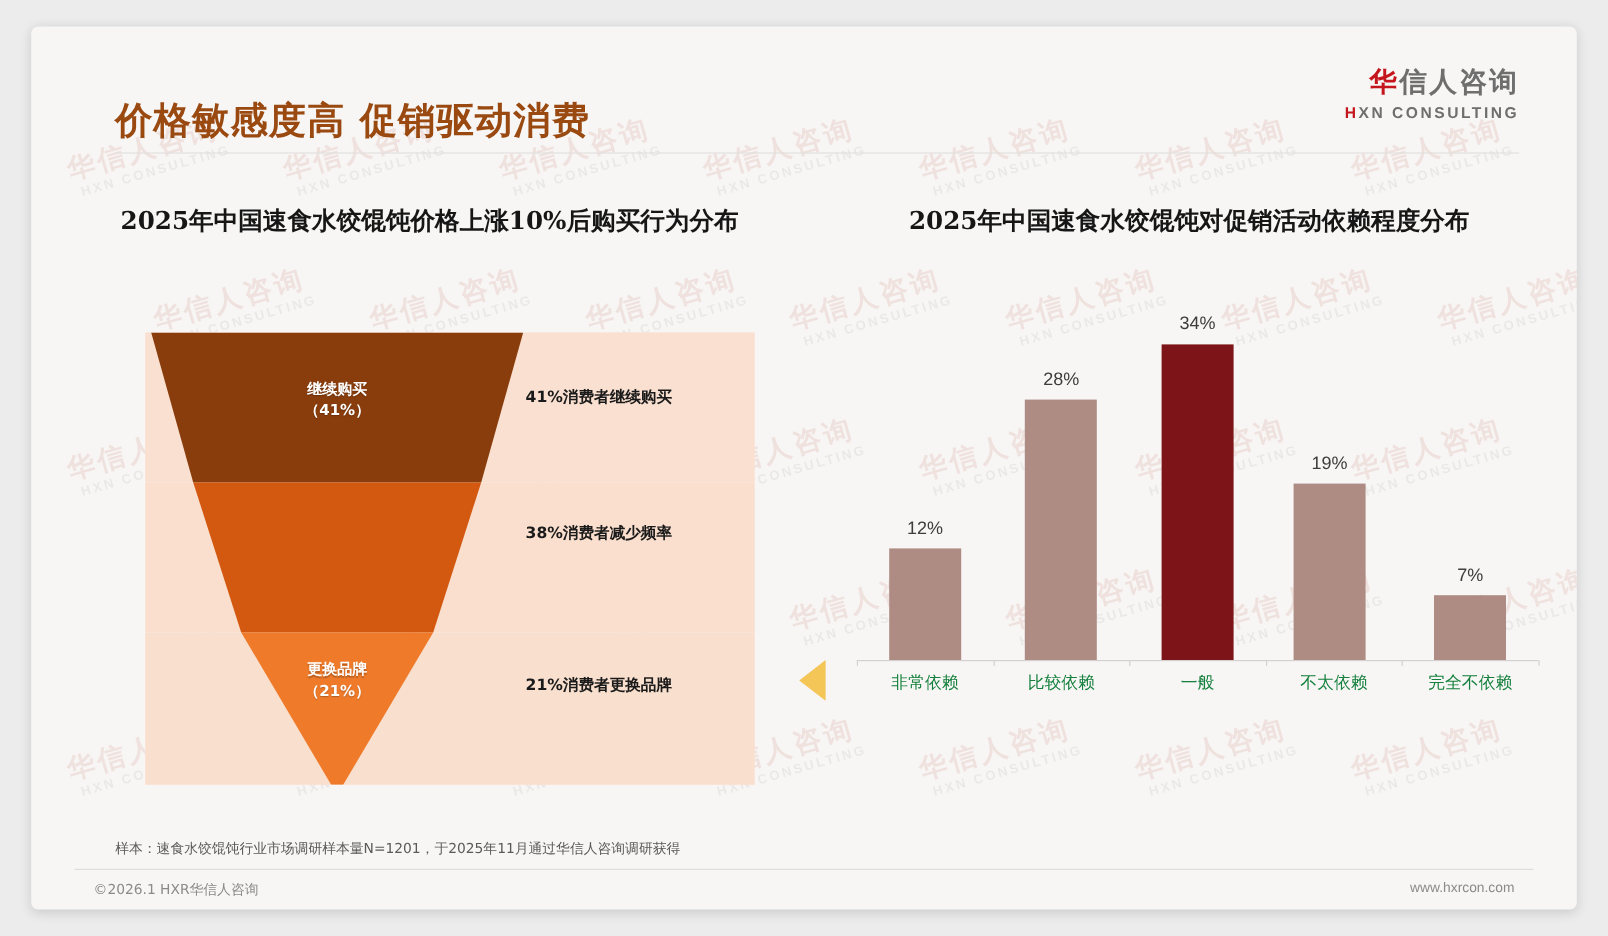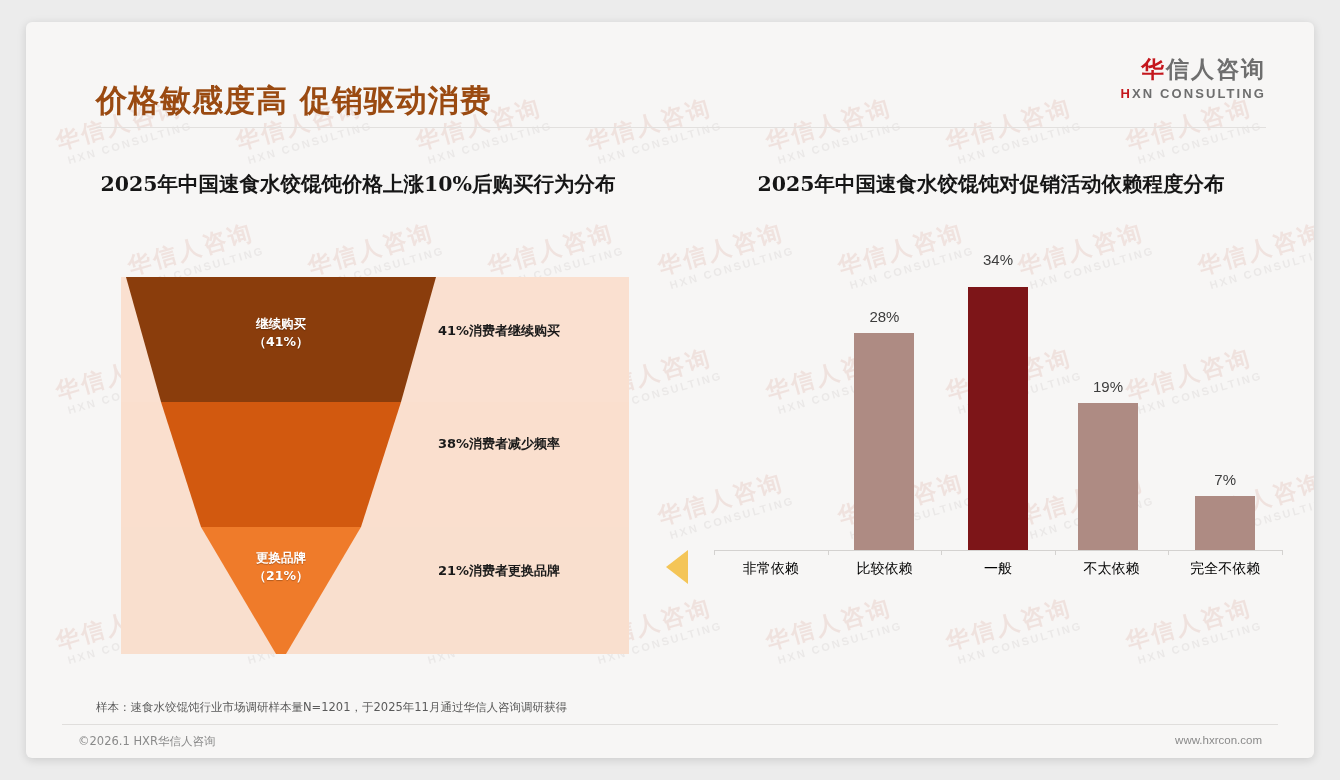--- a/index.html
+++ b/index.html
@@ -99,21 +99,21 @@
   }
   .bar-val {
     position:absolute; width: 100%; left:0; text-align:center;
     font-size: 15px; color: #3d3d3d; font-family: "Liberation Sans", sans-serif;
   }
   .bar-rect { position:absolute; bottom: 0; left: 0; width: 100%; }
   #axis-line { position:absolute; left: 28px; right: 14px; top: 410px; height:1px; background:#d4d2d0; }
   .axis-tick { position:absolute; top: 410px; width:1px; height:5px; background:#d4d2d0; }
   .cat-label {
     position:absolute; top: 420px; width: 110px; text-align:center;
-    font-size: 14px; color: #000000; font-family: Liberation Serif, serif;
+    font-size: 14px; color: #15803d; font-family: Liberation Serif, serif;
   }
 
   
   #legend { position:absolute; left: 660px; top: 580px; width: 610px; height: 70px; z-index:3; }
   #legend-label {
     position:absolute; left: 12px; top: 38px; font-size: 12px; font-weight: 700;
     color: #2b2b2b; font-family: "DejaVu Sans", sans-serif;
   }
   #legend-low {
     position:absolute; left: 78px; top: 38px; font-size: 12px; color: #2b2b2b;
@@ -326,27 +326,31 @@
           <div class="seg-note" style="left: 268px; top: 285px;">21%消费者更换品牌</div>
         </div>
     </div>
 
     <div class="tri" id="tri-right" style="border-left-color: rgb(244, 197, 87);"></div>
     <div class="tri" id="tri-left" style="border-right-color: rgb(244, 197, 87);"></div>
 
     <div id="right-panel">
       <div id="right-title" class="panel-title">2025年中国速食水饺馄饨对促销活动依赖程度分布</div>
       <div id="bars">
+          <div class="bar-col" style="left: 26.8px; height: 310px;">
+            <div class="bar-rect" style="height: 93px; background: rgb(174, 139, 131);"></div>
+            <div class="bar-val" style="bottom: 101px;">12%</div>
+          </div>
           <div class="bar-col" style="left: 140.4px; height: 310px;">
             <div class="bar-rect" style="height: 217px; background: rgb(174, 139, 131);"></div>
             <div class="bar-val" style="bottom: 225px;">28%</div>
           </div>
           <div class="bar-col" style="left: 254px; height: 310px;">
             <div class="bar-rect" style="height: 263.5px; background: rgb(125, 21, 24);"></div>
-            <div class="bar-val" style="bottom: 282px; margin-top: 40px;">34%</div>
+            <div class="bar-val" style="bottom: 272px; margin-top: 40px;">34%</div>
           </div>
           <div class="bar-col" style="left: 364px; height: 310px;">
             <div class="bar-rect" style="height: 147.25px; background: rgb(174, 139, 131);"></div>
             <div class="bar-val" style="bottom: 155.25px;">19%</div>
           </div>
           <div class="bar-col" style="left: 481.2px; height: 310px;">
             <div class="bar-rect" style="height: 54.25px; background: rgb(174, 139, 131);"></div>
             <div class="bar-val" style="bottom: 62.25px;">7%</div>
           </div>
         </div>

